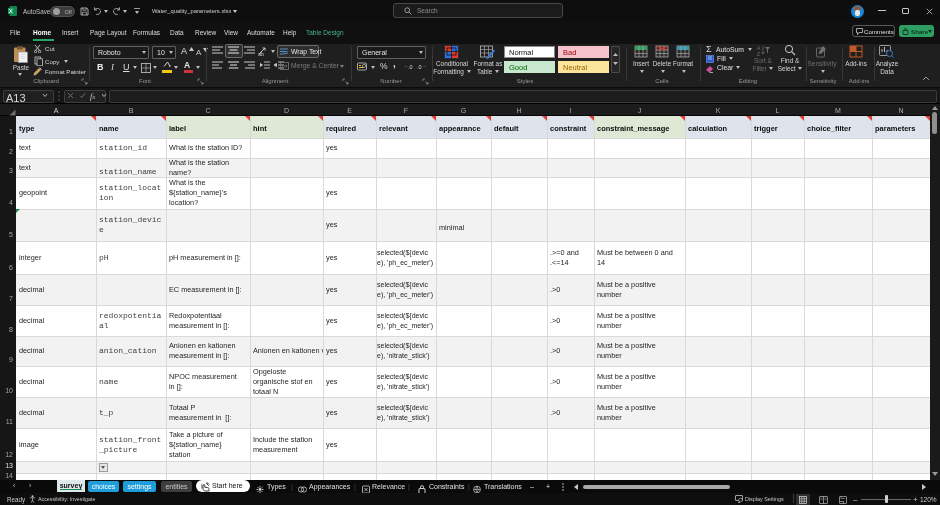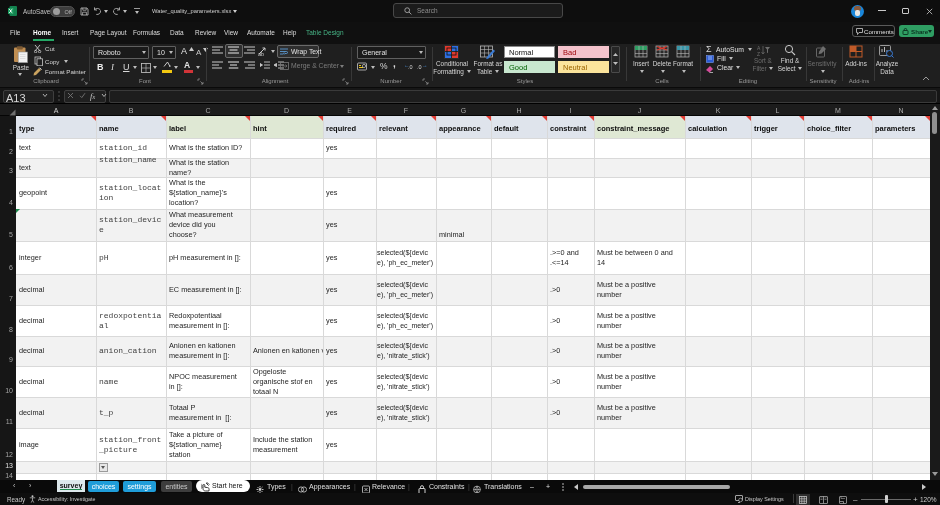--- a/index.html
+++ b/index.html
@@ -468,43 +468,40 @@
 <div class="cell hdr" style="left:751px;top:116px;width:53px;height:22px">trigger<i class="tr"></i></div>
 <div class="cell hdr" style="left:804px;top:116px;width:68px;height:22px">choice_filter<i class="tr"></i></div>
 <div class="cell hdr" style="left:872px;top:116px;width:58px;height:22px">parameters<i class="tr"></i></div>
 
 <div class="cell" style="left:16px;top:138px;width:80px;height:20px">text</div>
 <div class="cell mono" style="left:96px;top:138px;width:70px;height:20px">station_id</div>
 <div class="cell" style="left:166px;top:138px;width:84px;height:20px">What is the station ID?</div>
 <div class="cell" style="left:323px;top:138px;width:53px;height:20px">yes</div>
 
 <div class="cell" style="left:16px;top:158px;width:80px;height:19px">text</div>
-<div class="cell mono" style="left:96px;top:150px;width:70px;height:19px">station_name</div>
+<div class="cell mono" style="left:96px;top:162px;width:70px;height:19px">station_name</div>
 <div class="cell" style="left:166px;top:158px;width:84px;height:19px">
       <span>What is the station<br>name?</span>
     </div>
 
 <div class="cell" style="left:16px;top:177px;width:80px;height:32px">geopoint</div>
 <div class="cell mono" style="left:96px;top:177px;width:70px;height:32px">
       <span>station_locat<br>ion</span>
     </div>
 <div class="cell" style="left:166px;top:177px;width:84px;height:32px">
       <span>What is the<br>${station_name}'s<br>location?</span>
     </div>
 <div class="cell" style="left:323px;top:177px;width:53px;height:32px">yes</div>
 
 <div class="ab" style="left:16px;top:209px;width:0;height:0;border-right:4px solid transparent;border-top:4px solid #1e8a4c"></div>
 <div class="cell mono" style="left:96px;top:209px;width:70px;height:32px">
       <span>station_devic<br>e</span>
     </div>
-<div class="cell" style="left:166px;top:209px;width:84px;height:32px">
-      <span>What measurement<br>device did you<br>choose?</span>
-    </div>
 <div class="cell" style="left:323px;top:209px;width:53px;height:32px">yes</div>
-<div class="cell" style="left:436px;top:219px;width:55px;height:32px">minimal</div>
+<div class="cell" style="left:436px;top:212px;width:55px;height:32px">minimal</div>
 
 <div class="cell" style="left:16px;top:241px;width:80px;height:33px">integer</div>
 <div class="cell mono" style="left:96px;top:241px;width:70px;height:33px">pH</div>
 <div class="cell" style="left:166px;top:241px;width:84px;height:33px">pH measurement in []:</div>
 <div class="cell" style="left:323px;top:241px;width:53px;height:33px">yes</div>
 <div class="cell fc" style="left:376px;top:241px;width:60px;height:33px">
       <span>selected(${devic<br>e), 'ph_ec_meter')</span>
     </div>
 <div class="cell" style="left:547px;top:241px;width:47px;height:33px">
       <span>.&gt;=0 and<br>.&lt;=14</span>

